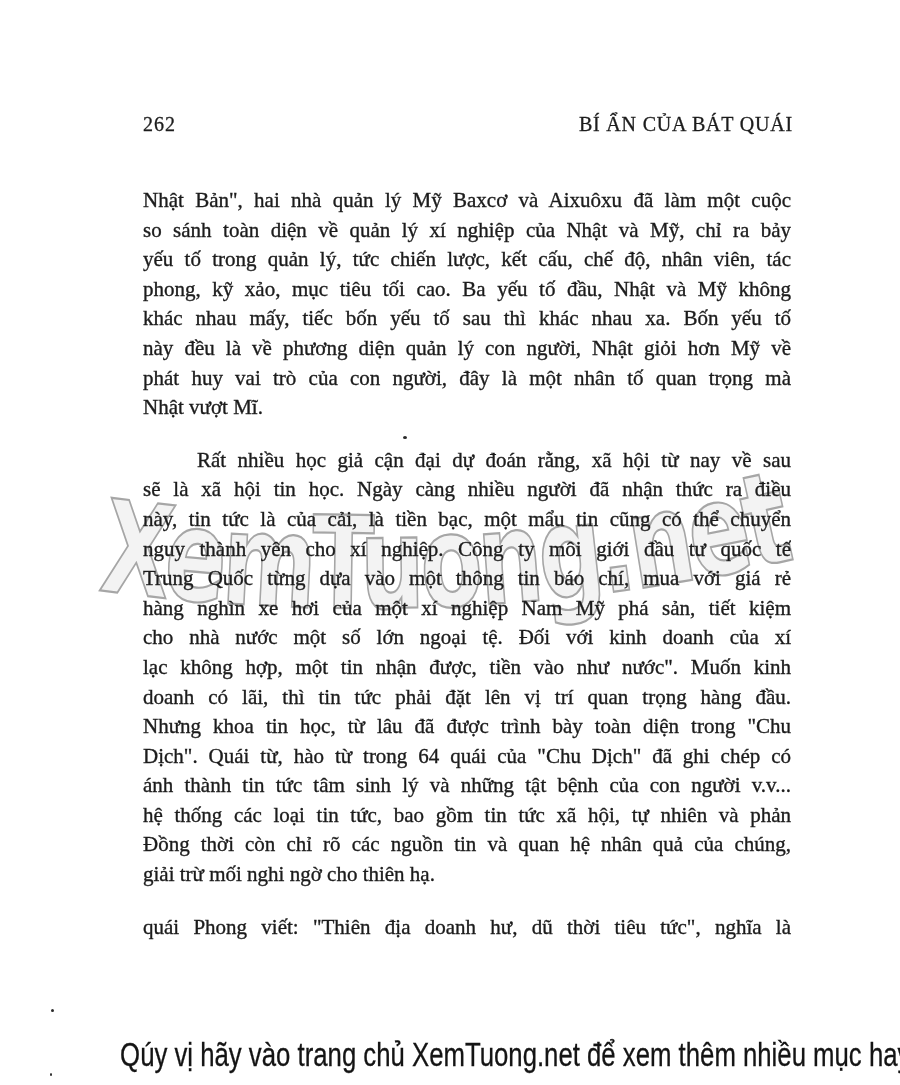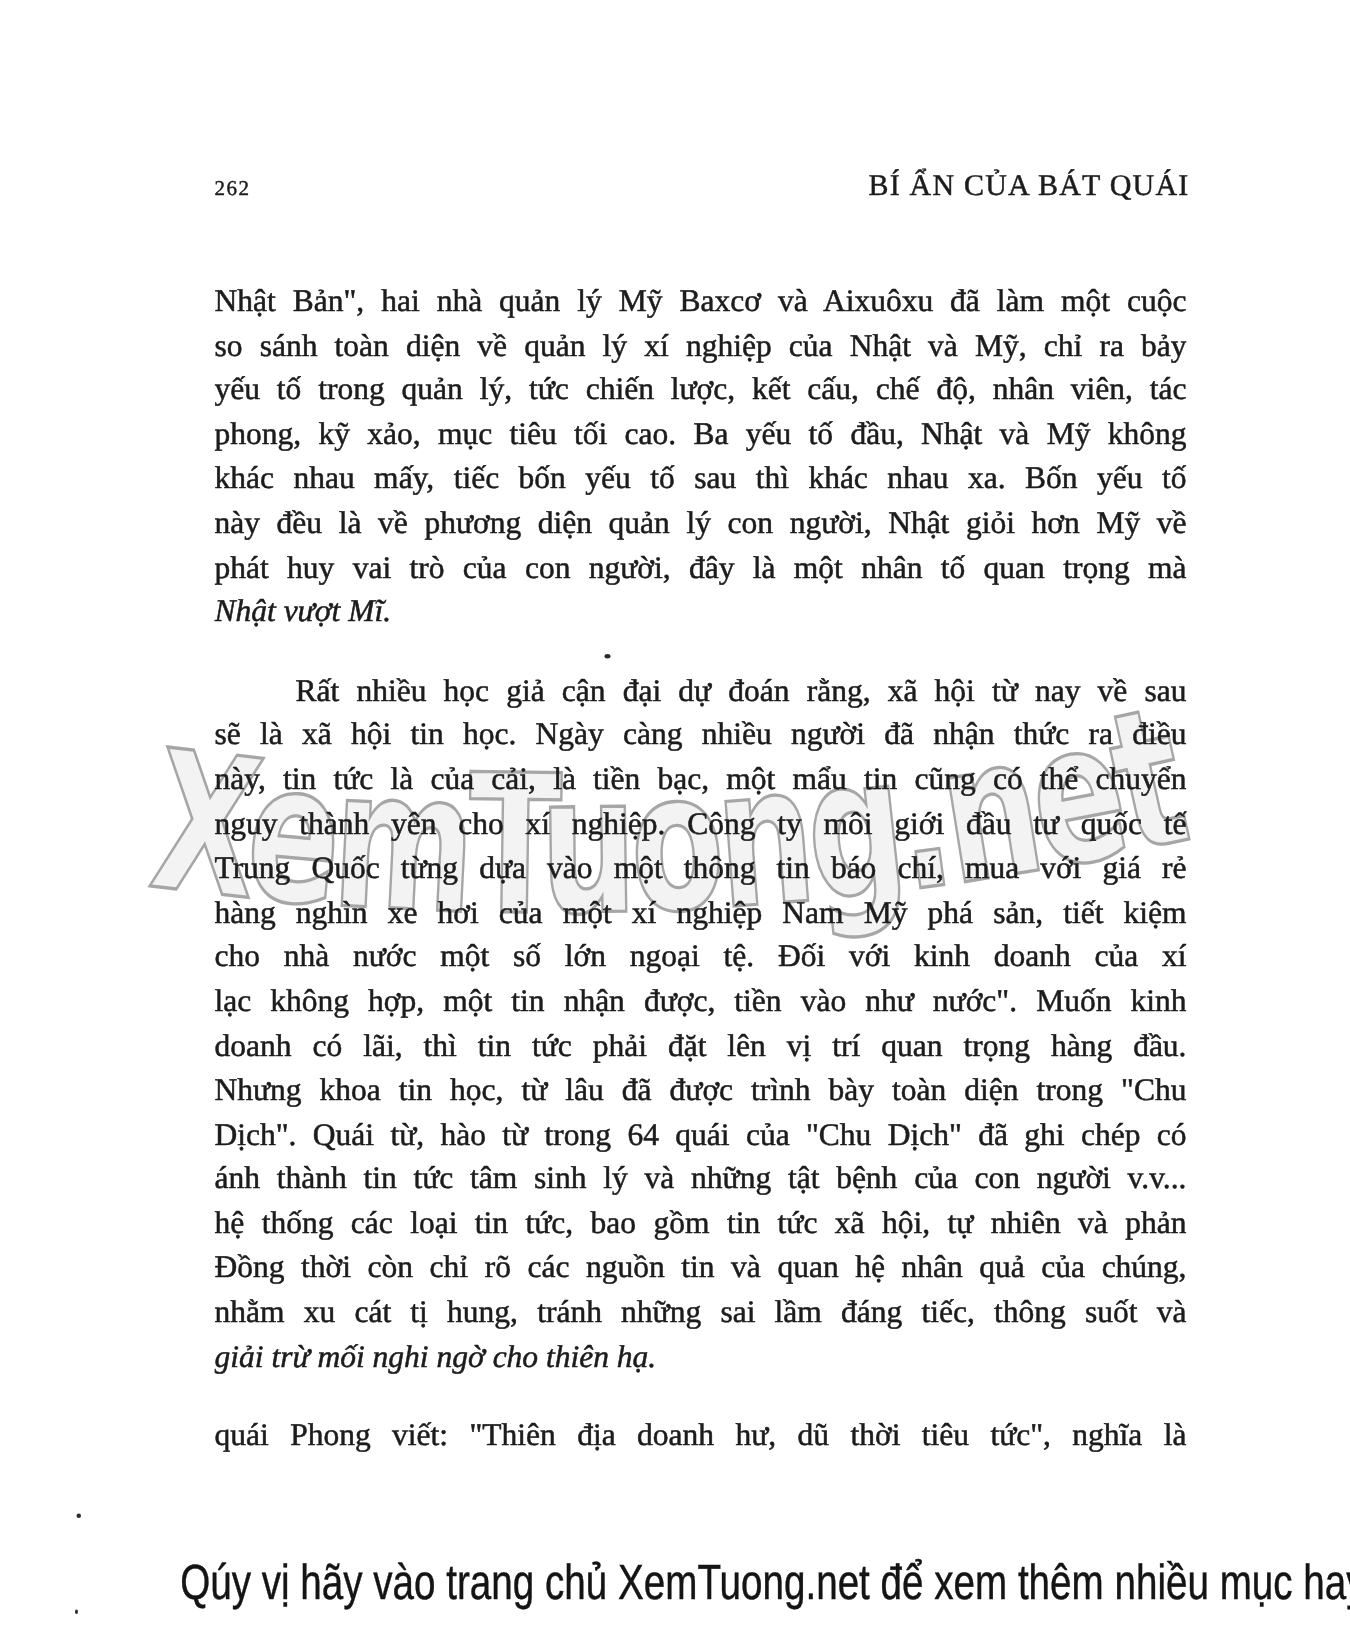--- a/index.html
+++ b/index.html
@@ -13,21 +13,21 @@
   }
   .page { position: absolute; inset: 0; }
 
   
   .running-head {
     position: absolute;
     left: 143px; width: 650px; top: 113px;
     display: flex; justify-content: space-between; align-items: baseline;
     -webkit-text-stroke: 0.3px #1c1c1c;
   }
-  .page-number { font-size: 14px; letter-spacing: 1px; }
+  .page-number { font-size: 20px; letter-spacing: 1px; }
   .running-title { font-size: 20px; letter-spacing: 0.8px; }
 
   
   .watermark {
     position: absolute; left: 58px; top: 420px;
     width: 800px; height: 270px;
     z-index: 0; pointer-events: none;
   }
   .watermark text {
     font-family: "DejaVu Sans", sans-serif;
@@ -49,21 +49,21 @@
   }
   .paragraph { margin: 0 0 23px 0; }
   .line {
     height: 29.6px; line-height: 29.6px;
     text-align: justify;
     text-align-last: justify;
     overflow: hidden;
     white-space: nowrap; 
     white-space: normal;
   }
-  .line.last { text-align-last: left; font-style: italic; }
+  .line.last { text-align-last: left; }
   .line.first-indent { text-indent: 54px; }
 
   
   .footer-note {
     position: absolute; left: 0; right: 0; top: 1036px;
     text-align: center; z-index: 1;
     font-family: "Liberation Sans", sans-serif;
     color: #141414;
   }
   .footer-note .inner {
@@ -121,21 +121,20 @@
         <div class="line">Trung Quốc từng dựa vào một thông tin báo chí, mua với giá rẻ</div>
         <div class="line">hàng nghìn xe hơi của một xí nghiệp Nam Mỹ phá sản, tiết kiệm</div>
         <div class="line">cho nhà nước một số lớn ngoại tệ. Đối với kinh doanh của xí</div>
         <div class="line">lạc không hợp, một tin nhận được, tiền vào như nước". Muốn kinh</div>
         <div class="line">doanh có lãi, thì tin tức phải đặt lên vị trí quan trọng hàng đầu.</div>
         <div class="line">Nhưng khoa tin học, từ lâu đã được trình bày toàn diện trong "Chu</div>
         <div class="line">Dịch". Quái từ, hào từ trong 64 quái của "Chu Dịch" đã ghi chép có</div>
         <div class="line">ánh thành tin tức tâm sinh lý và những tật bệnh của con người v.v...</div>
         <div class="line">hệ thống các loại tin tức, bao gồm tin tức xã hội, tự nhiên và phản</div>
         <div class="line">Đồng thời còn chỉ rõ các nguồn tin và quan hệ nhân quả của chúng,</div>
-        <div class="line">nhằm xu cát tị hung, tránh những sai lầm đáng tiếc, thông suốt và</div>
         <div class="line last">giải trừ mối nghi ngờ cho thiên hạ.</div>
       </div>
       <div class="paragraph">
         <div class="line">quái Phong viết: "Thiên địa doanh hư, dũ thời tiêu tức", nghĩa là</div>
       </div>
     </div>
 
   <div class="footer-note">
     <span class="inner">Qúy vị hãy vào trang chủ XemTuong.net để xem thêm nhiều mục hay khác</span>
   </div>

